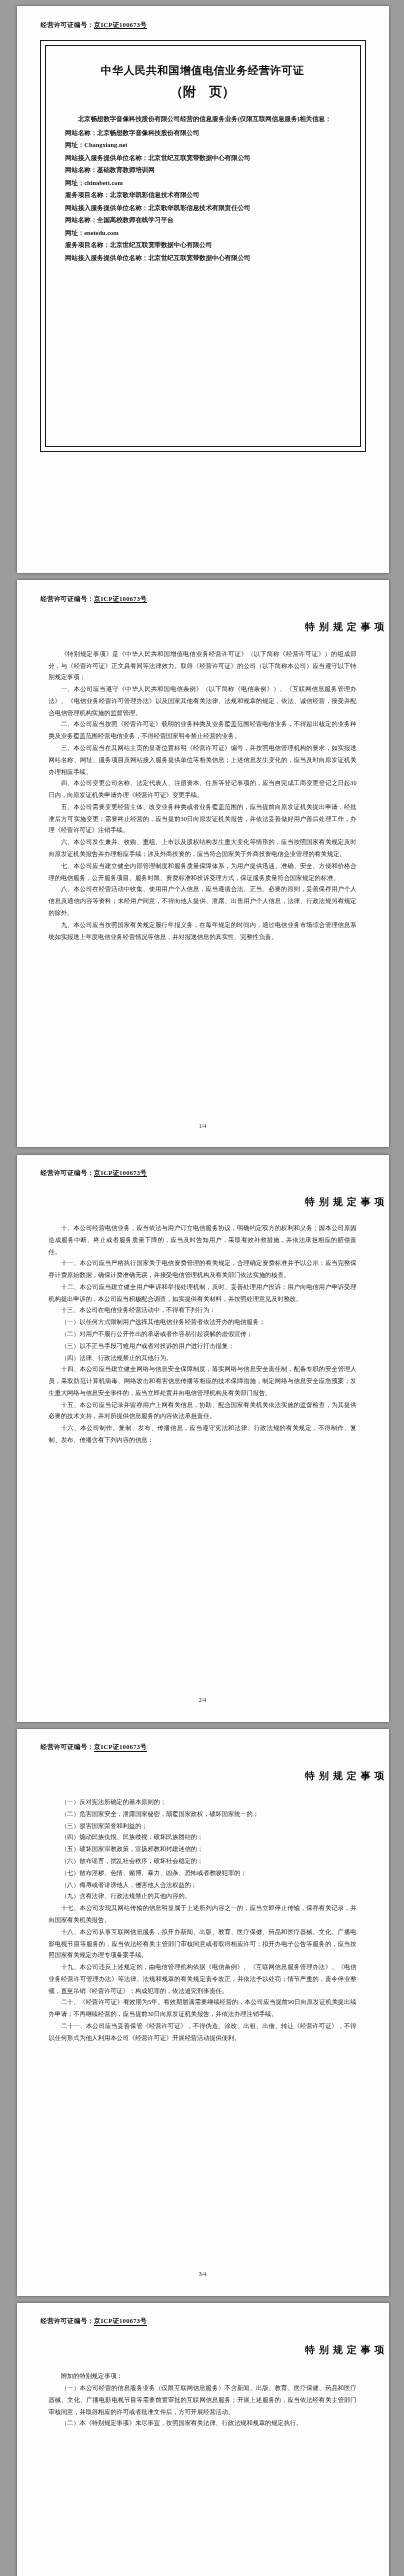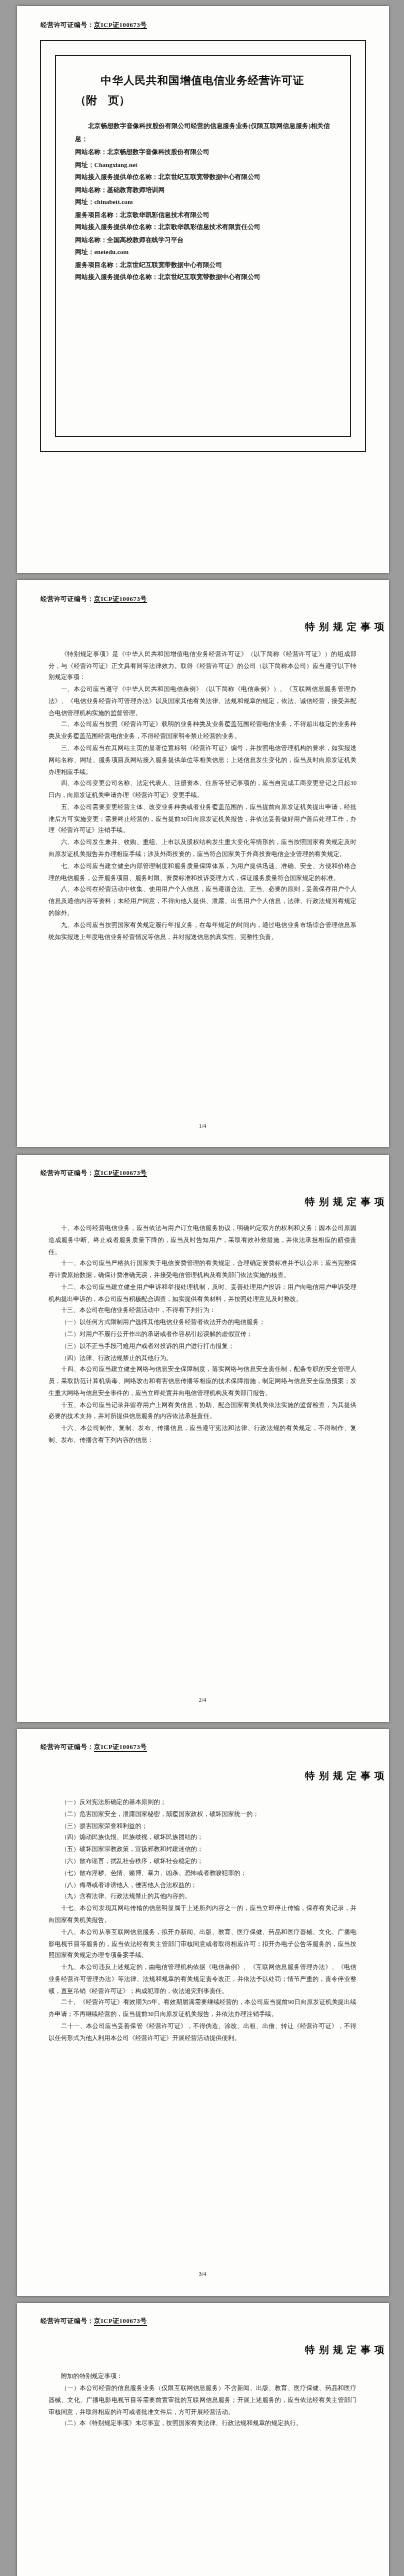--- a/index.html
+++ b/index.html
@@ -30,41 +30,41 @@
     color:#141414;
     letter-spacing:0.3px;
   }
   .lic-no{border-bottom:0.5px solid #141414;padding-bottom:0.5px;}
   
   .cert-frame{
     position:absolute;
     top:34px;left:23px;right:23px;
     height:412px;
     border:1.5px solid #1b1b1b;
-    padding:14px;
+    padding:4px;
     box-sizing:border-box;
     background:#fdfdfb;
   }
   .cert-frame-inner{
     border:0.5px solid #1b1b1b;
     height:100%;
     box-sizing:border-box;
     padding:15.5px 19.6px 0;
   }
   .cert-title{
     margin:2.1px 0 0;
     text-align:center;
     font-size:10.8px;
     font-weight:700;
     letter-spacing:0.5px;
     color:#101010;
   }
   .cert-subtitle{
-    text-align:left;
-    font-size:11px;
+    text-align:center;
+    font-size:13px;
     font-weight:700;
     margin:5.2px 0 12.4px;
     color:#101010;
   }
   .cert-intro{
     margin:0 0 1px;
     text-indent:2em;
   }
   .cert-intro,.cert-line{
     font-size:6.4px;

